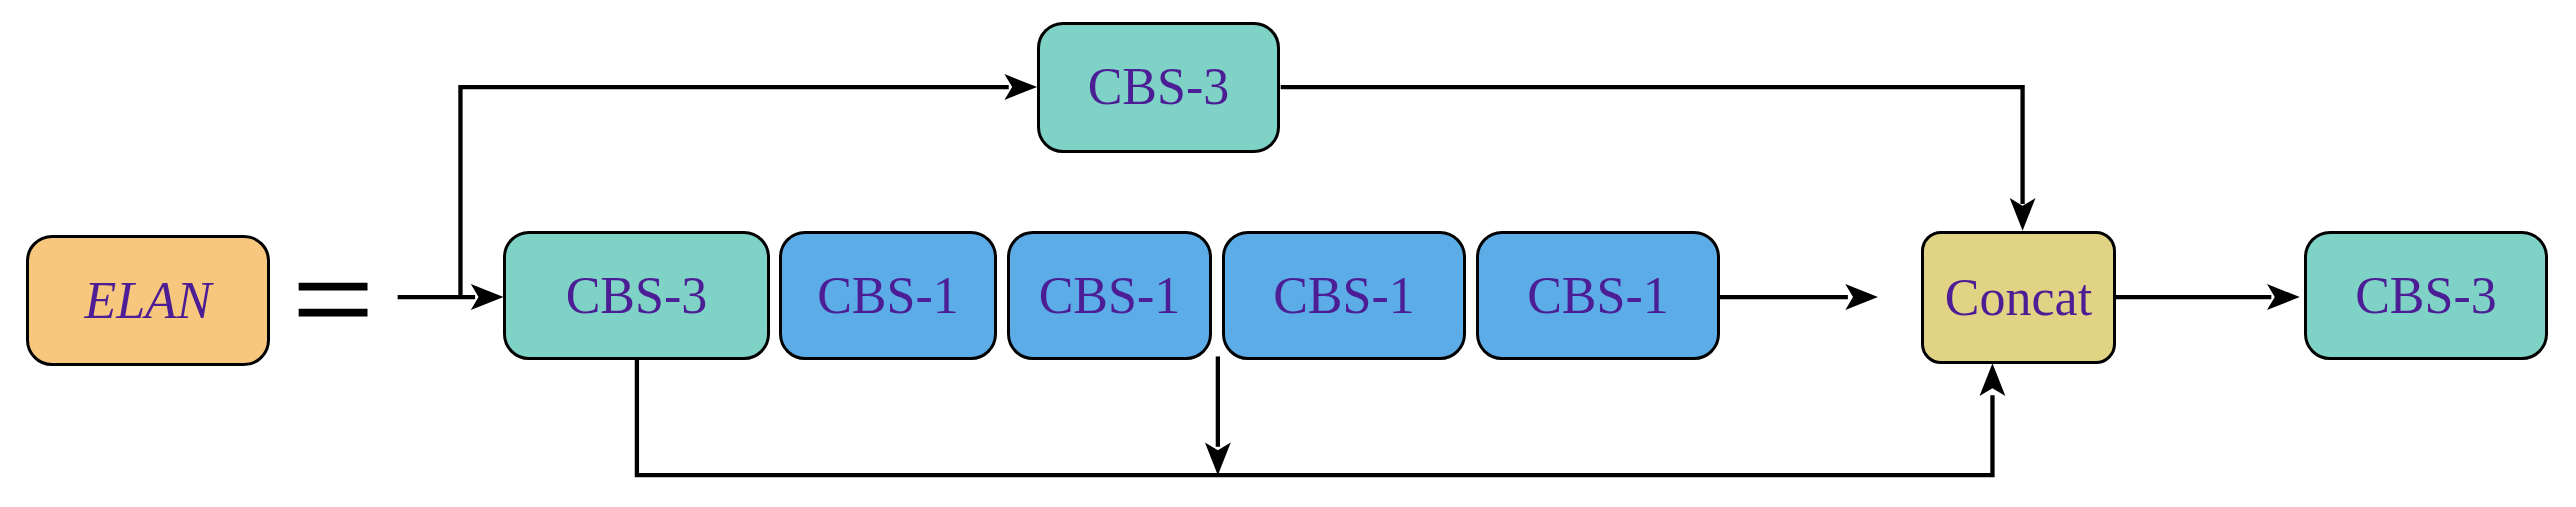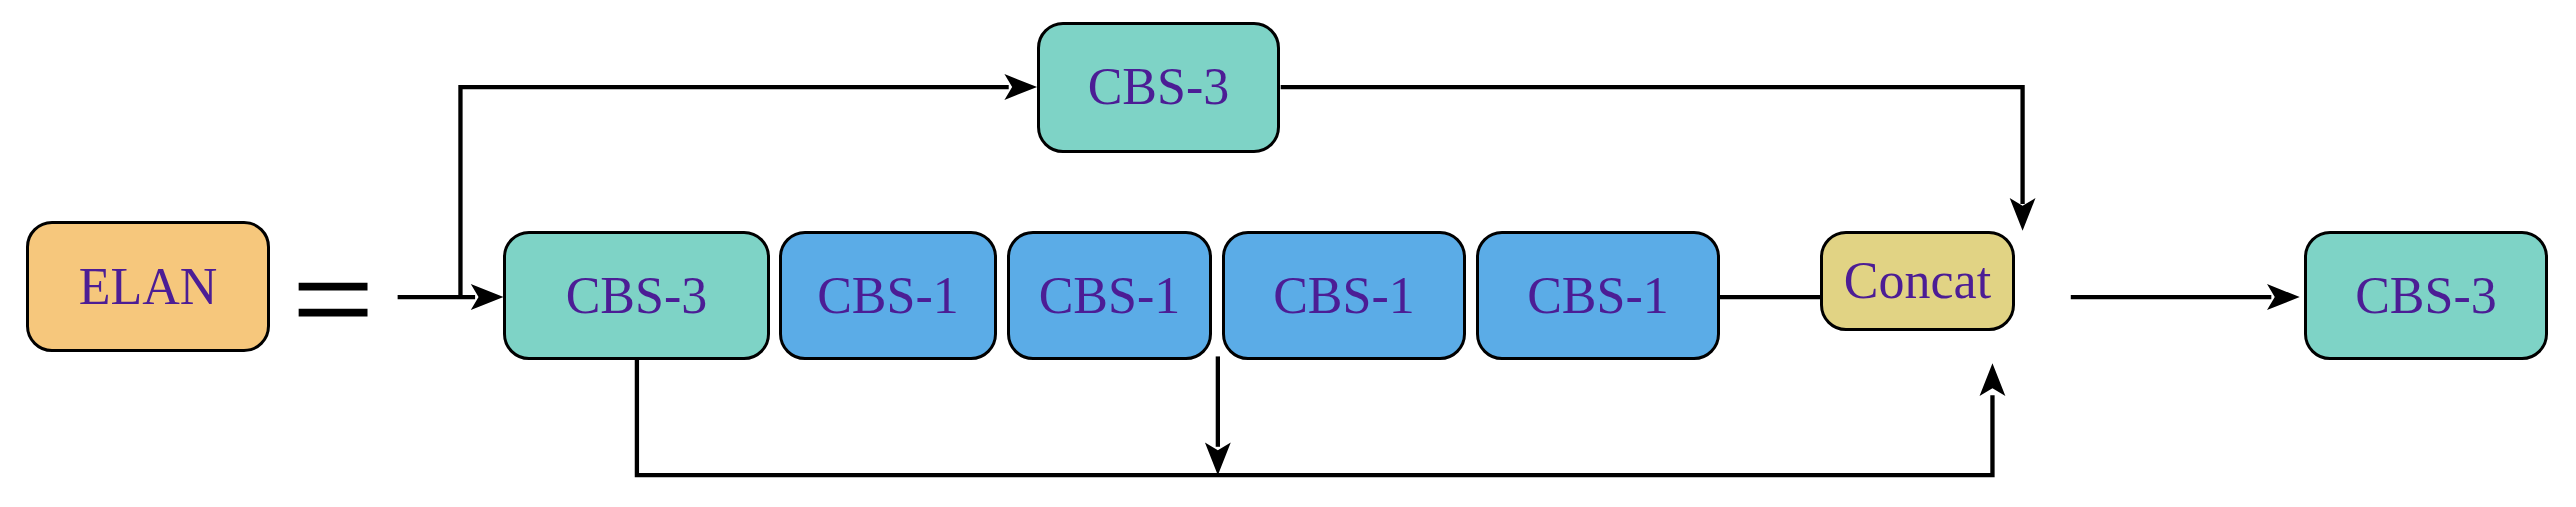--- a/index.html
+++ b/index.html
@@ -17,28 +17,28 @@
     box-sizing:border-box;
     display:flex;align-items:center;justify-content:center;
     border:3.4px solid #000;
     border-radius:26px;
     font-size:52px;
     color:#4c1d95;
     line-height:1;
     letter-spacing:0px;
     z-index:2;
   }
-  #n-elan   {left:26px;  top:221px; width:244px; height:131px;}
+  #n-elan   {left:26px;  top:235px; width:244px; height:131px;font-style:italic;}
   #n-cbs3top{left:1037px;top:21.5px;  width:243px; height:131px;}
   #n-cbs3mid{left:503px; top:231px; width:267px; height:129px;}
   #n-cbs1a  {left:779px; top:231px; width:218px; height:129px;}
   #n-cbs1b  {left:1007px;top:231px; width:205px; height:129px;}
   #n-cbs1c  {left:1222px;top:231px; width:244px; height:129px;}
   #n-cbs1d  {left:1476px;top:231px; width:244px; height:129px;}
-  #n-concat {left:1820px;top:231px; width:195px; height:100px;}
+  #n-concat {left:1921px;top:231px; width:195px; height:133px;border-radius:20px;}
   #n-cbs3out{left:2304px;top:231px; width:244px; height:129px;}
 </style>
 </head>
 <body>
 
 <div class="canvas">
 
   <svg class="wires" viewBox="0 0 2993 590">
     <g stroke="#000000" stroke-width="9" fill="none">
 

